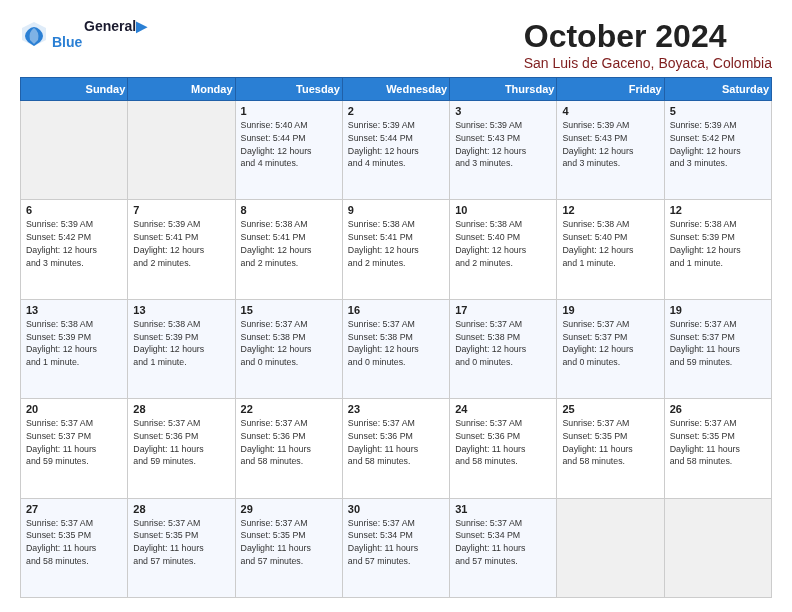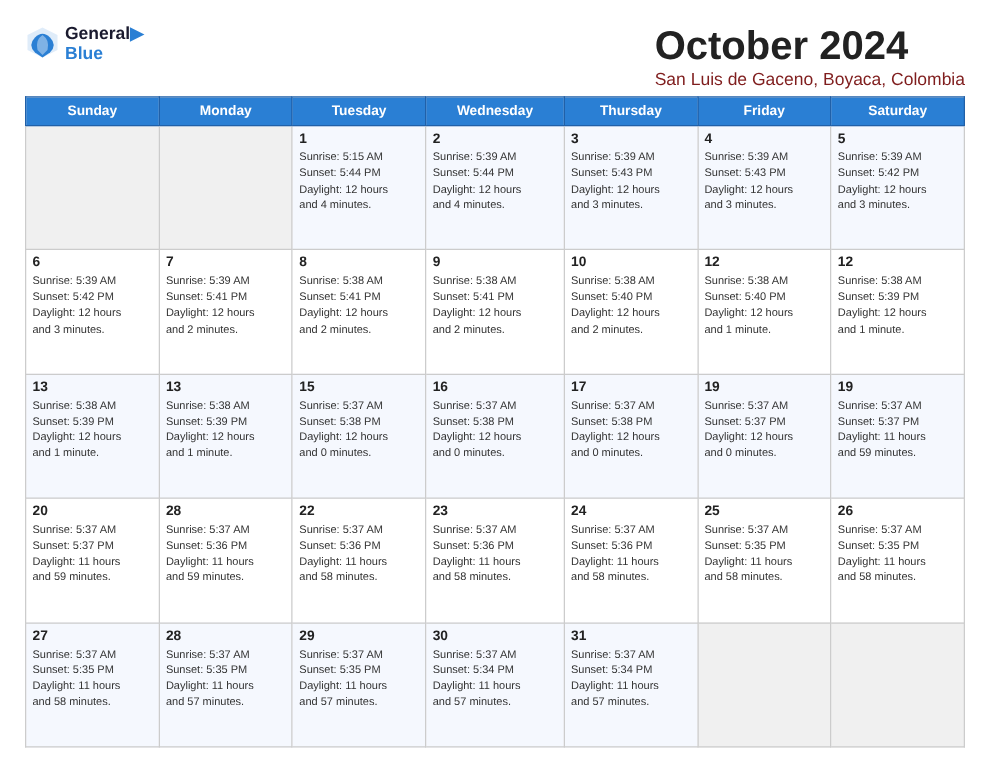--- a/index.html
+++ b/index.html
@@ -48,22 +48,22 @@
       width: 100%;
       border-collapse: collapse;
       flex: 1;
       font-size: 9.5px;
     }
     .calendar-table thead tr th {
       background-color: #2a7fd4;
       color: #fff;
       font-weight: bold;
       font-size: 11px;
-      padding: 5px 24px;
-      text-align: center;
+      padding: 5px 2px;
+      text-align: right;
       border: 1px solid #2060a8;
     }
     .calendar-table tbody tr td {
       border: 1px solid #ccc;
       vertical-align: top;
       padding: 4px 5px;
       width: 106px;
       min-height: 70px;
       background: #fff;
     }
@@ -93,21 +93,21 @@
 
 <div class="page">
   <div class="header-row">
     <div class="logo">
       <svg class="logo-icon" viewBox="0 0 28 28">
         <polygon points="14,2 26,8 26,20 14,26 2,20 2,8" fill="#2a7fd4" opacity="0.15"></polygon>
         <path d="M8,10 Q14,4 20,10 Q26,16 20,22 L14,26 L8,22 Q2,16 8,10 Z" fill="#2a7fd4"></path>
         <path d="M14,8 Q20,12 18,20 L14,24 L10,20 Q8,12 14,8 Z" fill="#fff" opacity="0.4"></path>
       </svg>
       <div>
-        <div style="font-size:14px;font-weight:bold;color:#1a1a2e;">General<span style="color:#2a7fd4;">▶</span></div>
+        <div style="font-size:14px;font-weight:bold;color:#1a1a2e;margin-left:32px;">General<span style="color:#2a7fd4;">▶</span></div>
         <div style="font-size:14px;font-weight:bold;color:#2a7fd4;">Blue</div>
       </div>
     </div>
     <div class="title-block">
       <div class="month-title">October 2024</div>
       <div class="location-title">San Luis de Gaceno, Boyaca, Colombia</div>
     </div>
   </div>
 
   <table class="calendar-table">
@@ -121,21 +121,21 @@
         <th>Friday</th>
         <th>Saturday</th>
       </tr>
     </thead>
     <tbody id="calendar-body">
     <tr>
           <td class="empty"></td>
           <td class="empty"></td>
           <td>
             <div class="day-num">1</div>
-            <div class="day-info" style="white-space: pre-line;">Sunrise: 5:15 AM
+            <div class="day-info" style="white-space: pre-line;">Sunrise: 5:40 AM
 Sunset: 5:44 PM
 Daylight: 12 hours
 and 4 minutes.</div>
           </td>
           <td>
             <div class="day-num">2</div>
             <div class="day-info" style="white-space: pre-line;">Sunrise: 5:39 AM
 Sunset: 5:44 PM
 Daylight: 12 hours
 and 4 minutes.</div>

